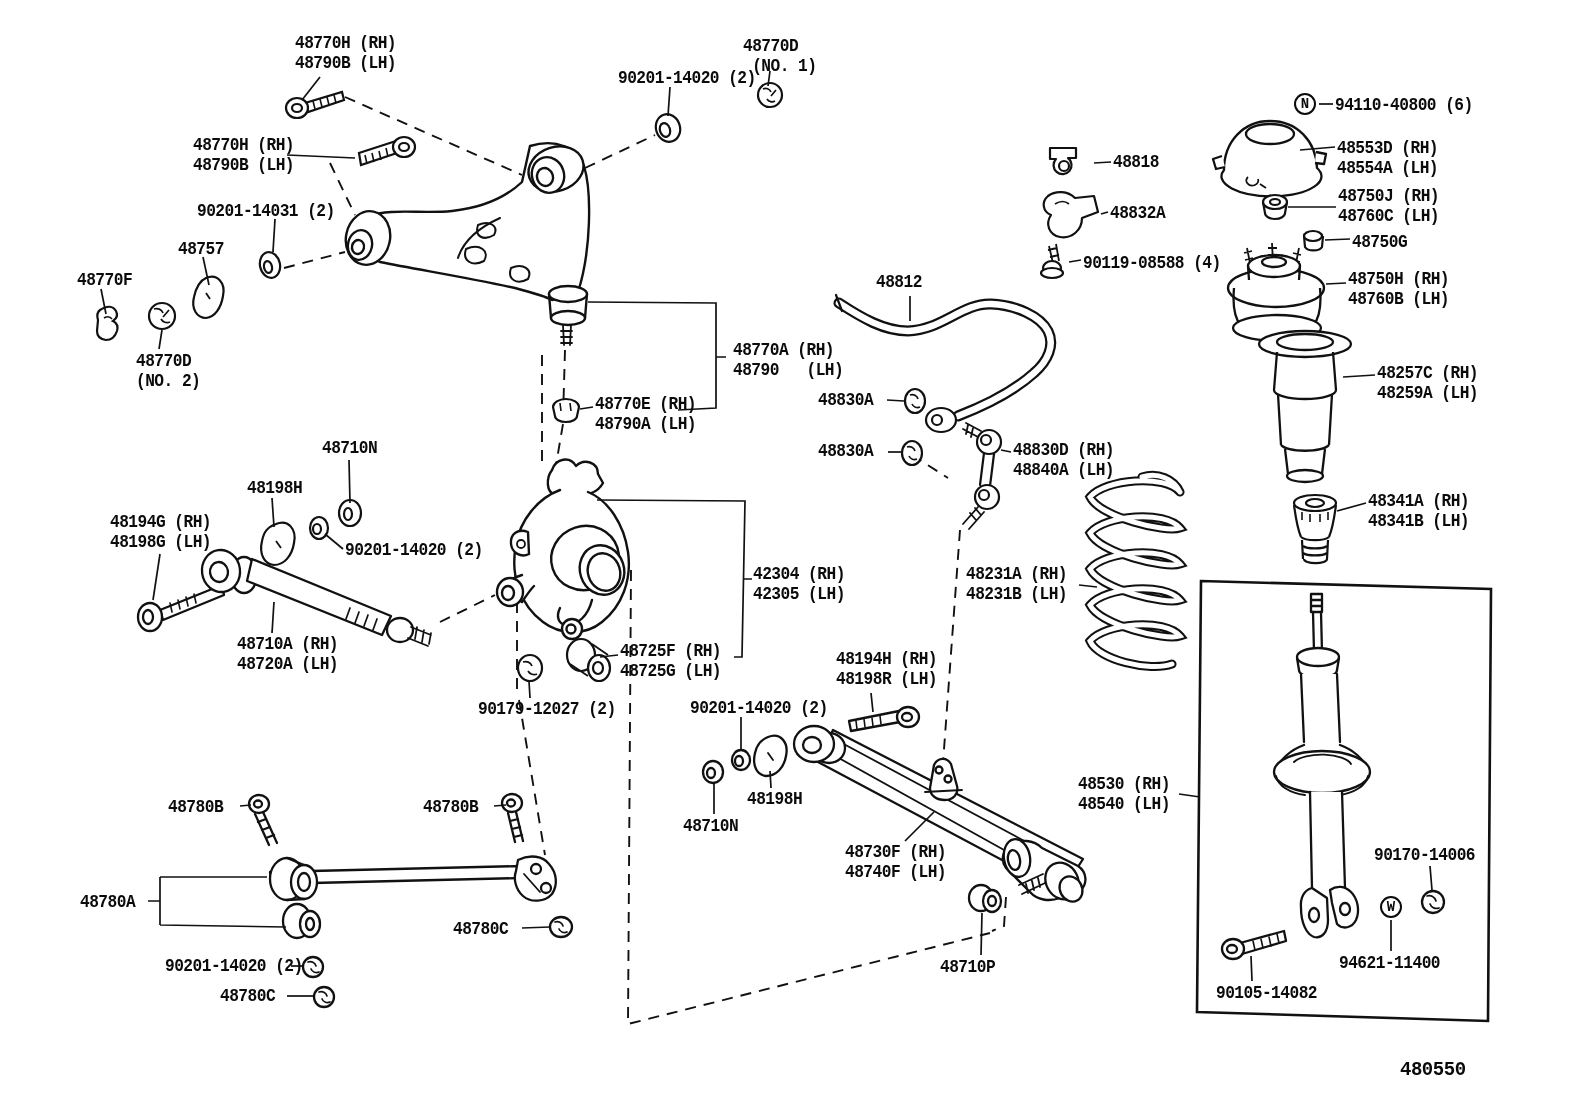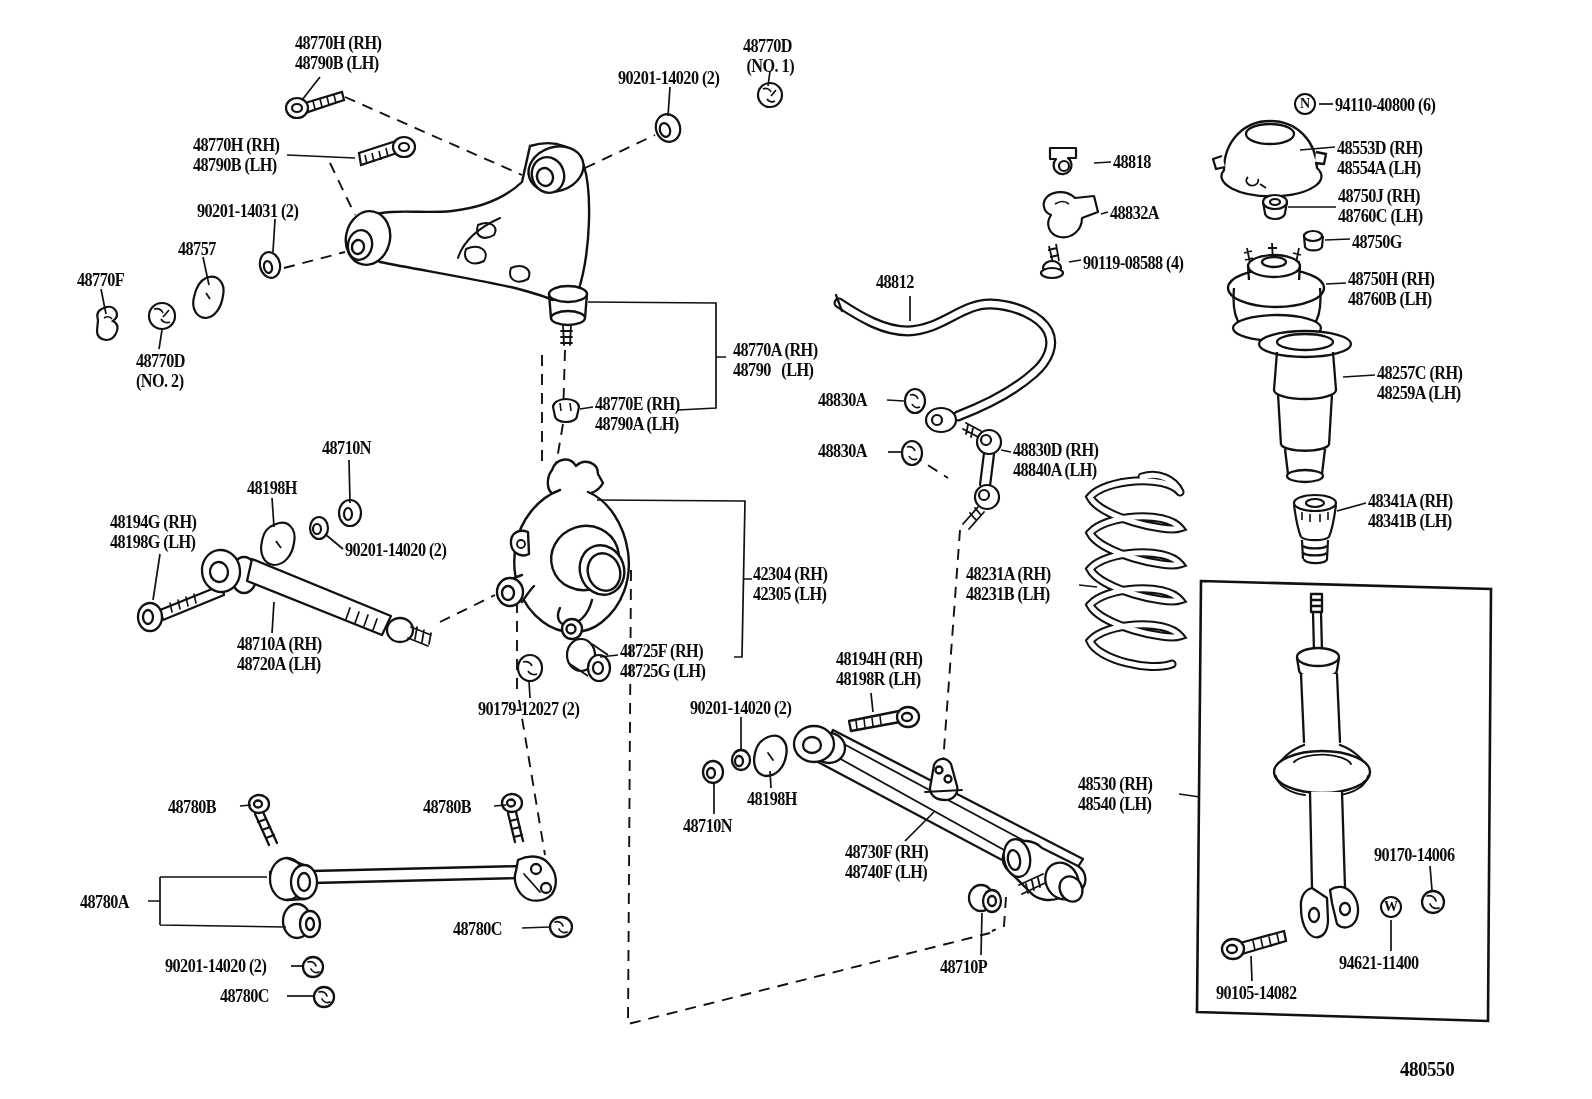--- a/index.html
+++ b/index.html
@@ -1,17 +1,17 @@
 <!DOCTYPE html>
 <html><head>
 <meta charset="utf-8">
 <style>
   html,body{margin:0;padding:0;background:#fff;}
   #stage{position:relative;width:1592px;height:1099px;background:#ffffff;overflow:hidden;
-         font-family:Liberation Serif, serif;}
+         font-family:Liberation Mono, monospace;}
   #art{position:absolute;left:0;top:0;}
   .plabel{position:absolute;font-weight:bold;font-size:18px;line-height:20px;color:#0b0b0b;
           white-space:pre;letter-spacing:-0.6px;transform:scaleX(0.9);transform-origin:0 0;}
   .cmark{position:absolute;width:22px;height:22px;border:2.4px solid #0b0b0b;border-radius:50%;
          font-weight:bold;font-size:14px;color:#0b0b0b;display:flex;align-items:center;justify-content:center;
          box-sizing:border-box;background:#fff;}
   #fignum{position:absolute;font-weight:bold;font-size:20px;color:#0b0b0b;letter-spacing:-0.5px;
           transform:scaleX(0.95);transform-origin:0 0;}
 </style>
 </head>

